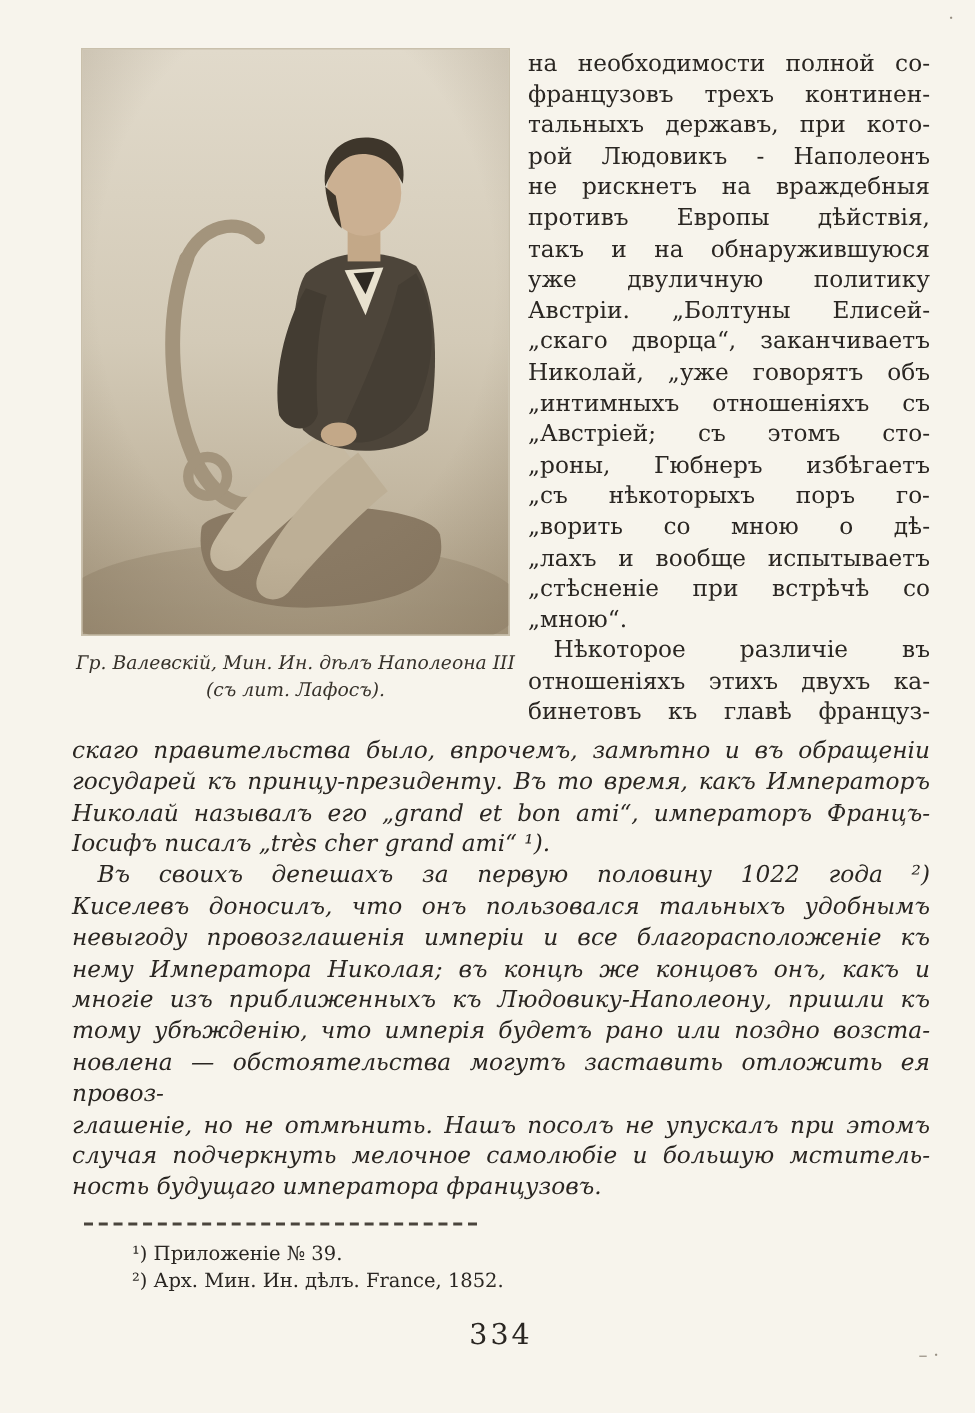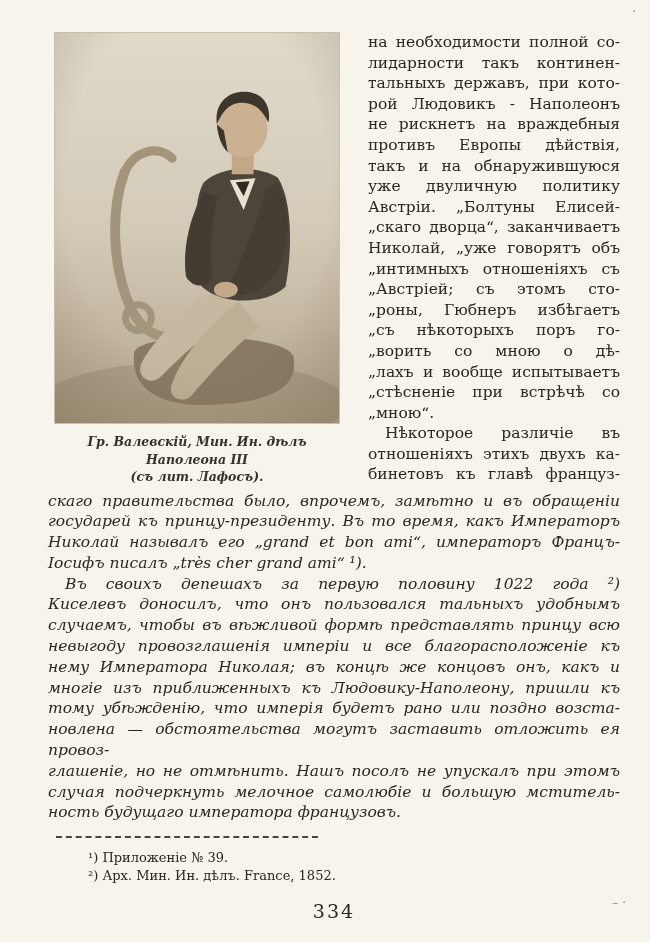--- a/index.html
+++ b/index.html
@@ -9,33 +9,33 @@
     position: relative;
     width: 650px; height: 942px;
     background: #f7f4ec;
     color: #2a2622;
     font-family: "DejaVu Serif", serif;
     padding: 32px 30px 0 48px;
     overflow: hidden;
     box-shadow: 0 0 6px rgba(0,0,0,.25);
   }
   .top-section { display: flex; align-items: flex-start; }
-  .photo-block { flex: 0 0 300px; font-weight: bold; }
+  .photo-block { flex: 0 0 300px; }
   .photo {
     width: 286px; height: 392px; margin-left: 6px;
     border: 1px solid #c9c0ac;
     background: #d6cfbf;
   }
   .photo svg { display: block; width: 100%; height: 100%; }
   .caption {
     margin-top: 9px; width: 298px;
     text-align: center; font-style: italic;
     font-size: 12.5px; line-height: 1.4; color: #36312a;
   }
-  .column { flex: 1 1 auto; margin-left: 20px; font-size: 15.5px; }
+  .column { flex: 1 1 auto; margin-left: 4px; font-size: 15.5px; }
   .column .line { line-height: 20.6px; }
   .line { text-align: justify; text-align-last: justify; }
   .line.last { text-align-last: left; }
   .line.indent { text-indent: 17px; }
   .body-text { margin-top: 5px; font-size: 15.5px; font-style: italic; }
   .body-text .line { line-height: 20.8px; }
   .footnote-sep {
     margin: 13px 0 11px 8px; width: 262px; height: 0;
     border-top: 2px dashed #4a443c;
   }
@@ -98,21 +98,21 @@
       <figcaption class="caption">
         <div>Гр. Валевскій, Мин. Ин. дѣлъ Наполеона III</div>
         <div>(съ лит. Лафосъ).</div>
       </figcaption>
     </figure>
 
     <div class="column">
 
         <div class="line">на необходимости полной со-</div>
 
-        <div class="line">лидарности такъ континен-</div>
+        <div class="line">французовъ трехъ континен-</div>
 
         <div class="line">тальныхъ державъ, при кото-</div>
 
         <div class="line">рой Людовикъ - Наполеонъ</div>
 
         <div class="line">не рискнетъ на враждебныя</div>
 
         <div class="line">противъ Европы дѣйствія,</div>
 
         <div class="line">такъ и на обнаружившуюся</div>
@@ -157,21 +157,20 @@
       <div class="line">государей къ принцу-президенту. Въ то время, какъ Императоръ</div>
 
       <div class="line">Николай называлъ его „grand et bon ami“, императоръ Францъ-</div>
 
       <div class="line last">Іосифъ писалъ „très cher grand ami“ ¹).</div>
 
       <div class="line indent">Въ своихъ депешахъ за первую половину 1022 года ²)</div>
 
       <div class="line">Киселевъ доносилъ, что онъ пользовался тальныхъ удобнымъ</div>
 
-      <div class="line">случаемъ, чтобы въ вѣжливой формѣ представлять принцу всю</div>
 
       <div class="line">невыгоду провозглашенія имперіи и все благорасположеніе къ</div>
 
       <div class="line">нему Императора Николая; въ концѣ же концовъ онъ, какъ и</div>
 
       <div class="line">многіе изъ приближенныхъ къ Людовику-Наполеону, пришли къ</div>
 
       <div class="line">тому убѣжденію, что имперія будетъ рано или поздно возста-</div>
 
       <div class="line">новлена — обстоятельства могутъ заставить отложить ея провоз-</div>

